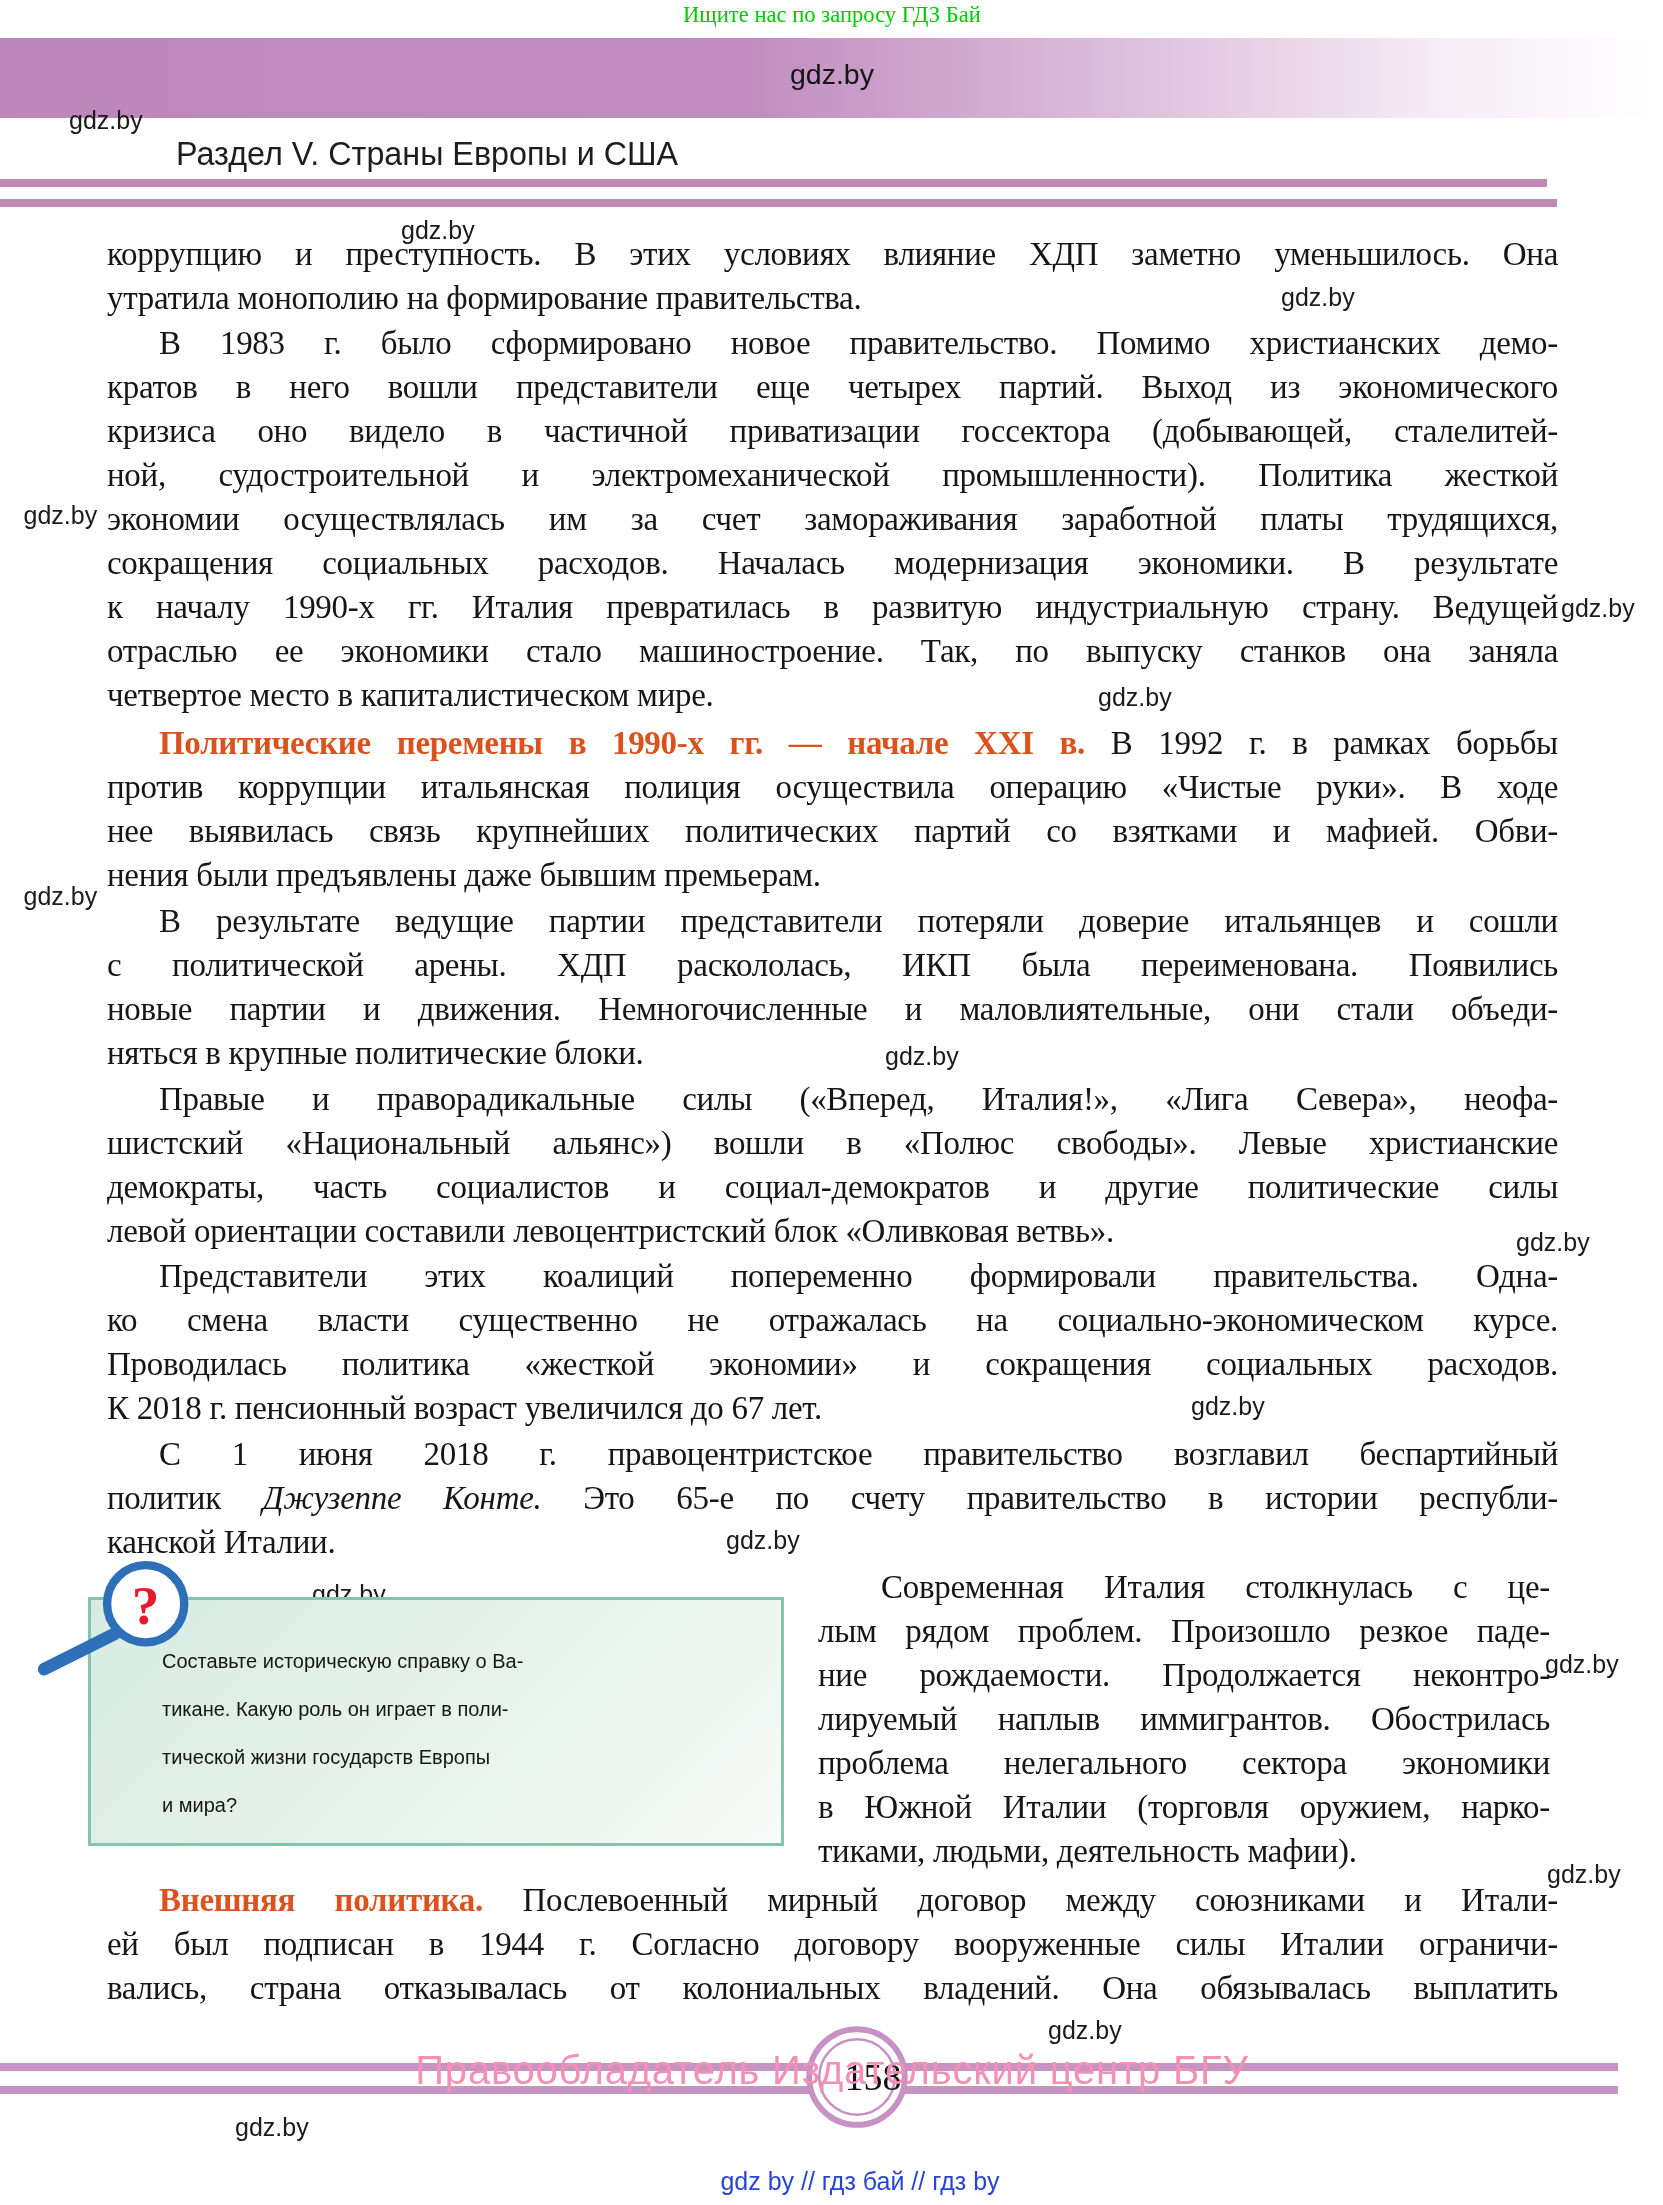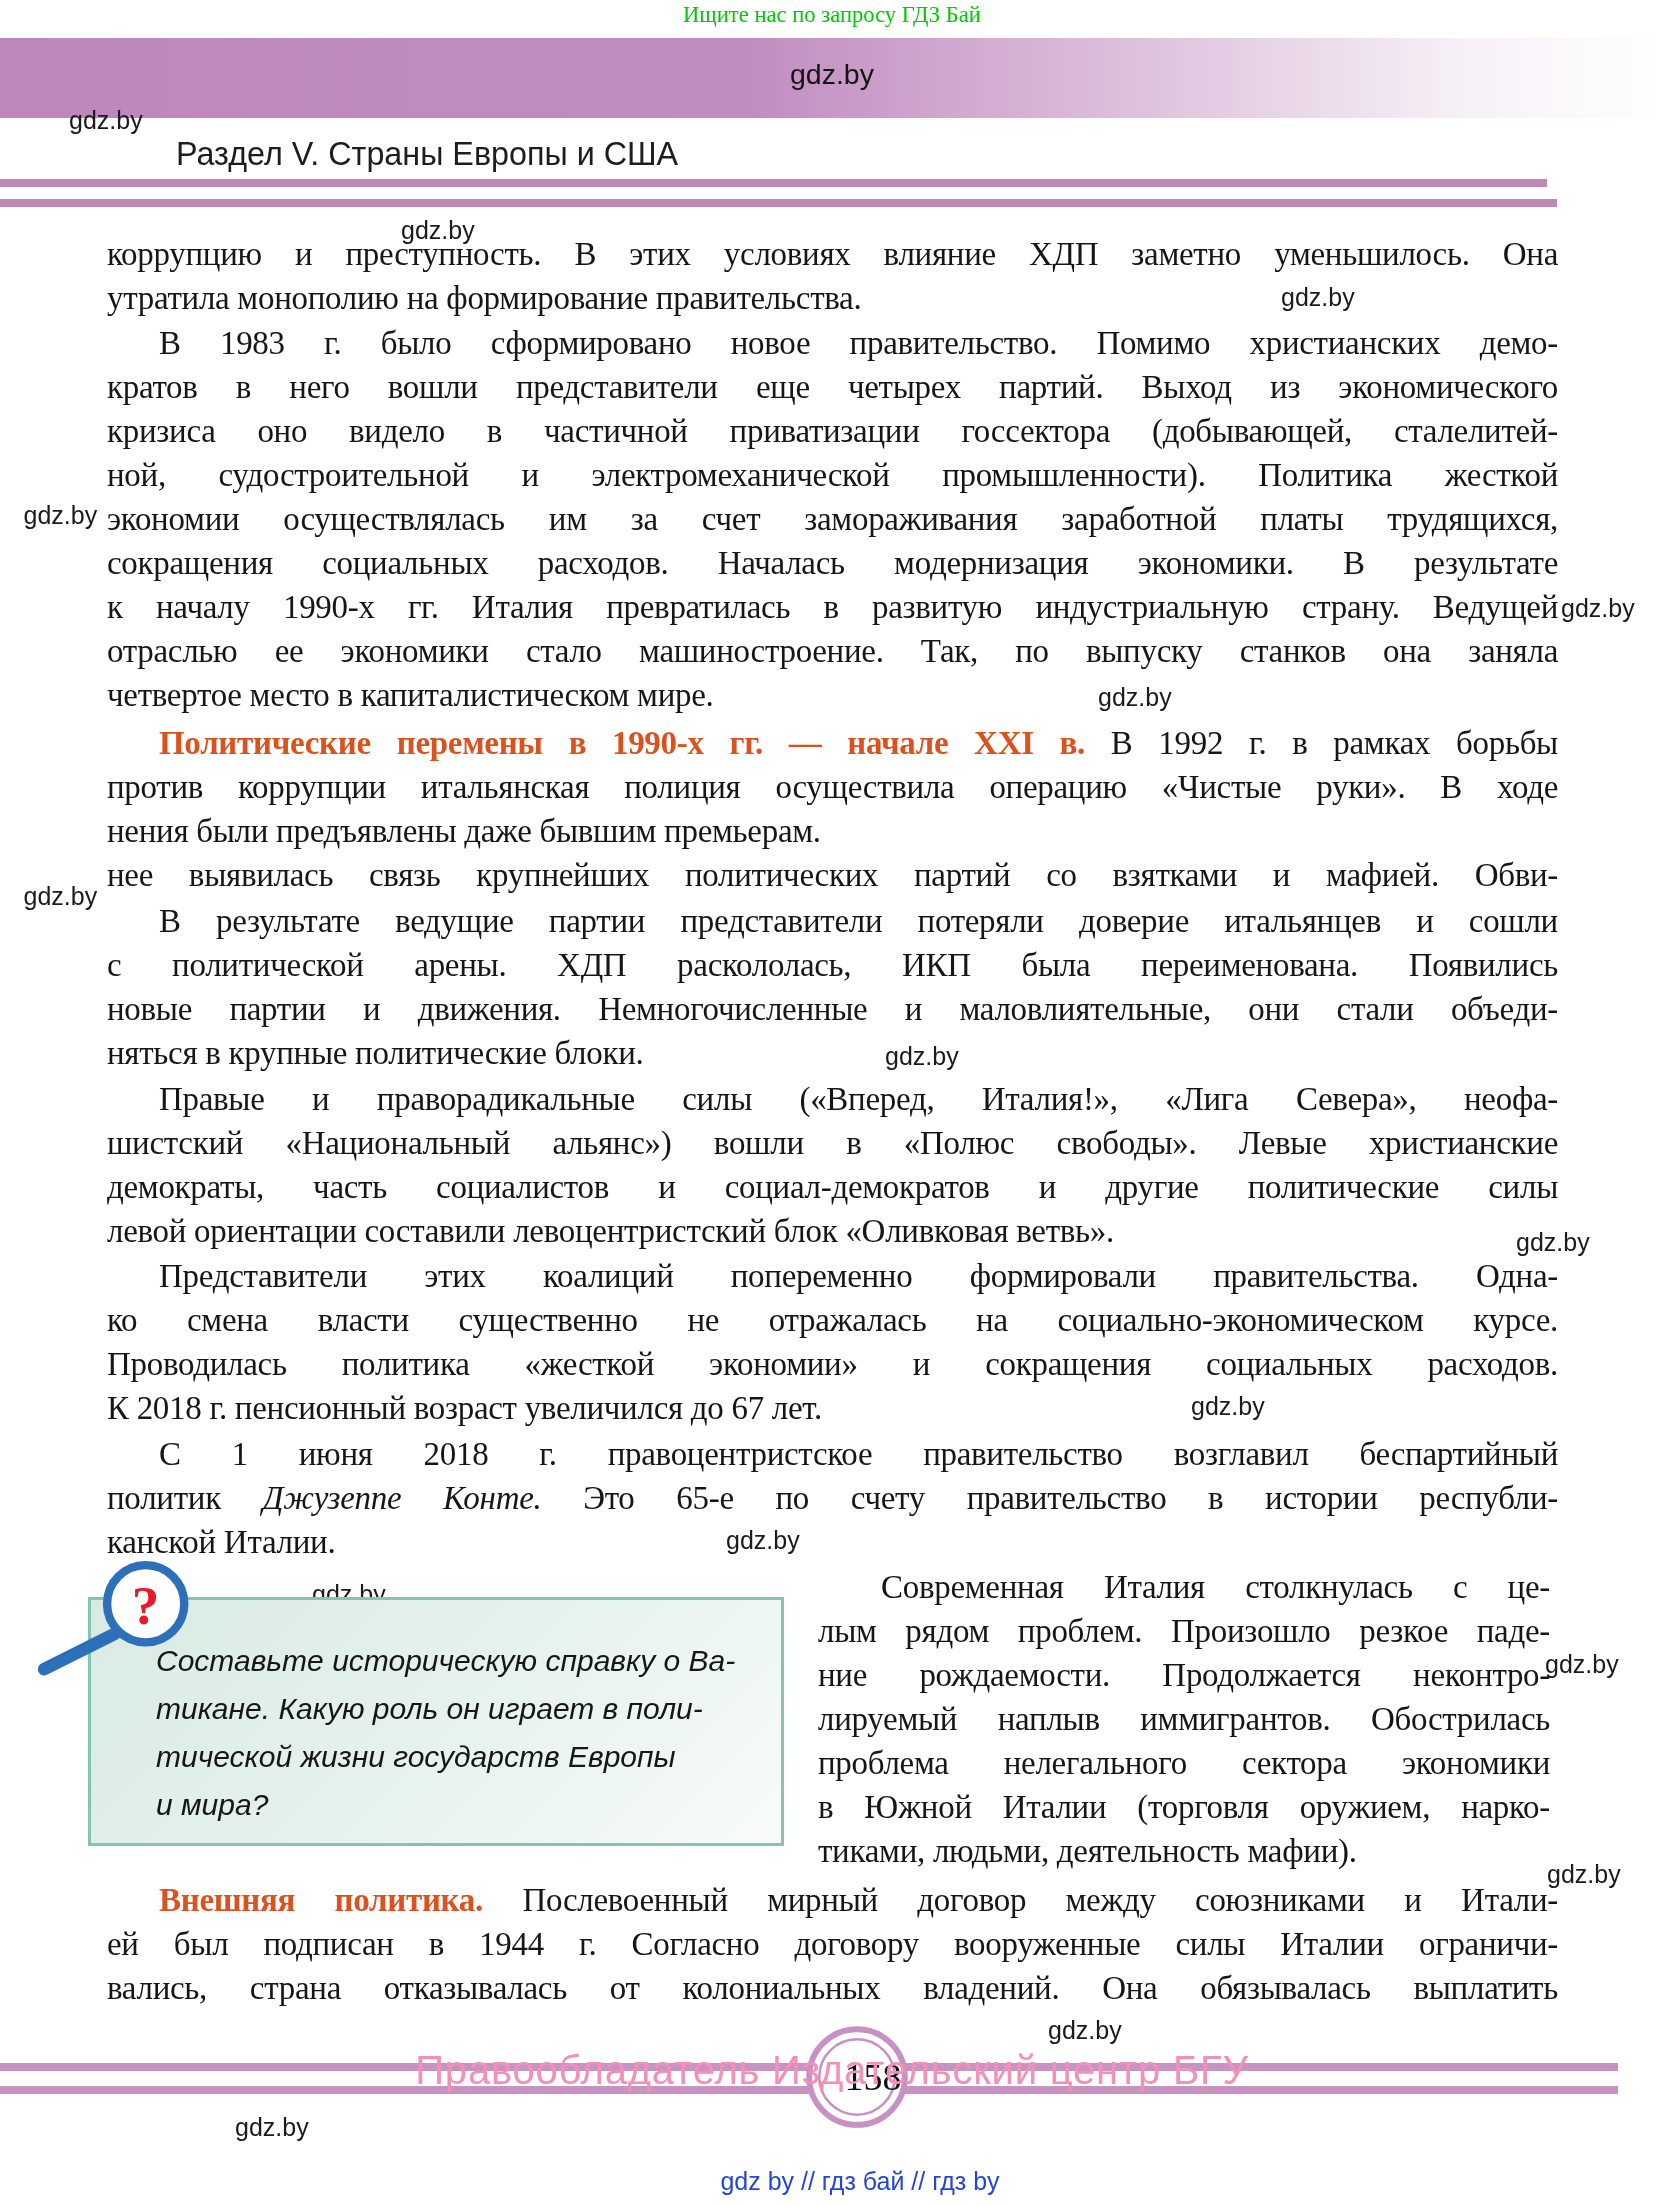--- a/index.html
+++ b/index.html
@@ -45,23 +45,23 @@
   .right-col { position:absolute; left:818px; top:1565px; width:732px; font-size:33px; letter-spacing:-0.3px; }
   .right-col .line { line-height:44px; height:44px; }
   .right-col .ind { text-indent:63px; }
 
   .question-box {
     position:absolute; left:88px; top:1597px; width:696px; height:249px;
     box-sizing:border-box; border:3.4px solid var(--box_border);
     background:linear-gradient(135deg, var(--box_bg) 0%, #e7f3ed 55%, #f8fbf9 100%);
   }
   .question-box .qtext {
-    position:absolute; left:65px; top:37px; width:587px;
-    font-family:"Liberation Sans", sans-serif; font-style:italic;
-    font-size:30px; color:#161616;
+    position:absolute; left:71px; top:37px; width:587px;
+    font-family:"Liberation Sans", sans-serif; 
+    font-size:20px; color:#161616;
   }
   .question-box .qtext .line { line-height:48px; height:48px; white-space:nowrap; }
   .magnifier { position:absolute; left:23.5px; top:1555px; }
 
   .footer-rule { position:absolute; left:0; width:1618px; height:7.5px; background:var(--footer_rule); }
   .footer-rule.f1 { top:2063px; }
   .footer-rule.f2 { top:2086px; }
   .page-badge {
     position:absolute; left:805px; top:2025px; width:104px; height:104px; z-index:3;
   }
@@ -129,22 +129,22 @@
     <div class="line j">отраслью ее экономики стало машиностроение. Так, по выпуску станков она заняла</div>
     <div class="line end">четвертое место в капиталистическом мире.</div>
   </div>
 
   <div class="para" style="top:721px">
     <div class="line j ind">
       <span class="orange">Политические перемены в 1990-х гг. — начале XXI в.</span>
       <span>В 1992 г. в рамках борьбы</span>
     </div>
     <div class="line j">против коррупции итальянская полиция осуществила операцию «Чистые руки». В ходе</div>
+    <div class="line j">нее выявилась связь крупнейших политических партий со взятками и мафией. Обви-</div>
     <div class="line end">нения были предъявлены даже бывшим премьерам.</div>
-    <div class="line j">нее выявилась связь крупнейших политических партий со взятками и мафией. Обви-</div>
   </div>
 
   <div class="para" style="top:899px">
     <div class="line j ind">В результате ведущие партии представители потеряли доверие итальянцев и сошли</div>
     <div class="line j">с политической арены. ХДП раскололась, ИКП была переименована. Появились</div>
     <div class="line j">новые партии и движения. Немногочисленные и маловлиятельные, они стали объеди-</div>
     <div class="line end">няться в крупные политические блоки.</div>
   </div>
 
   <div class="para" style="top:1077px">

